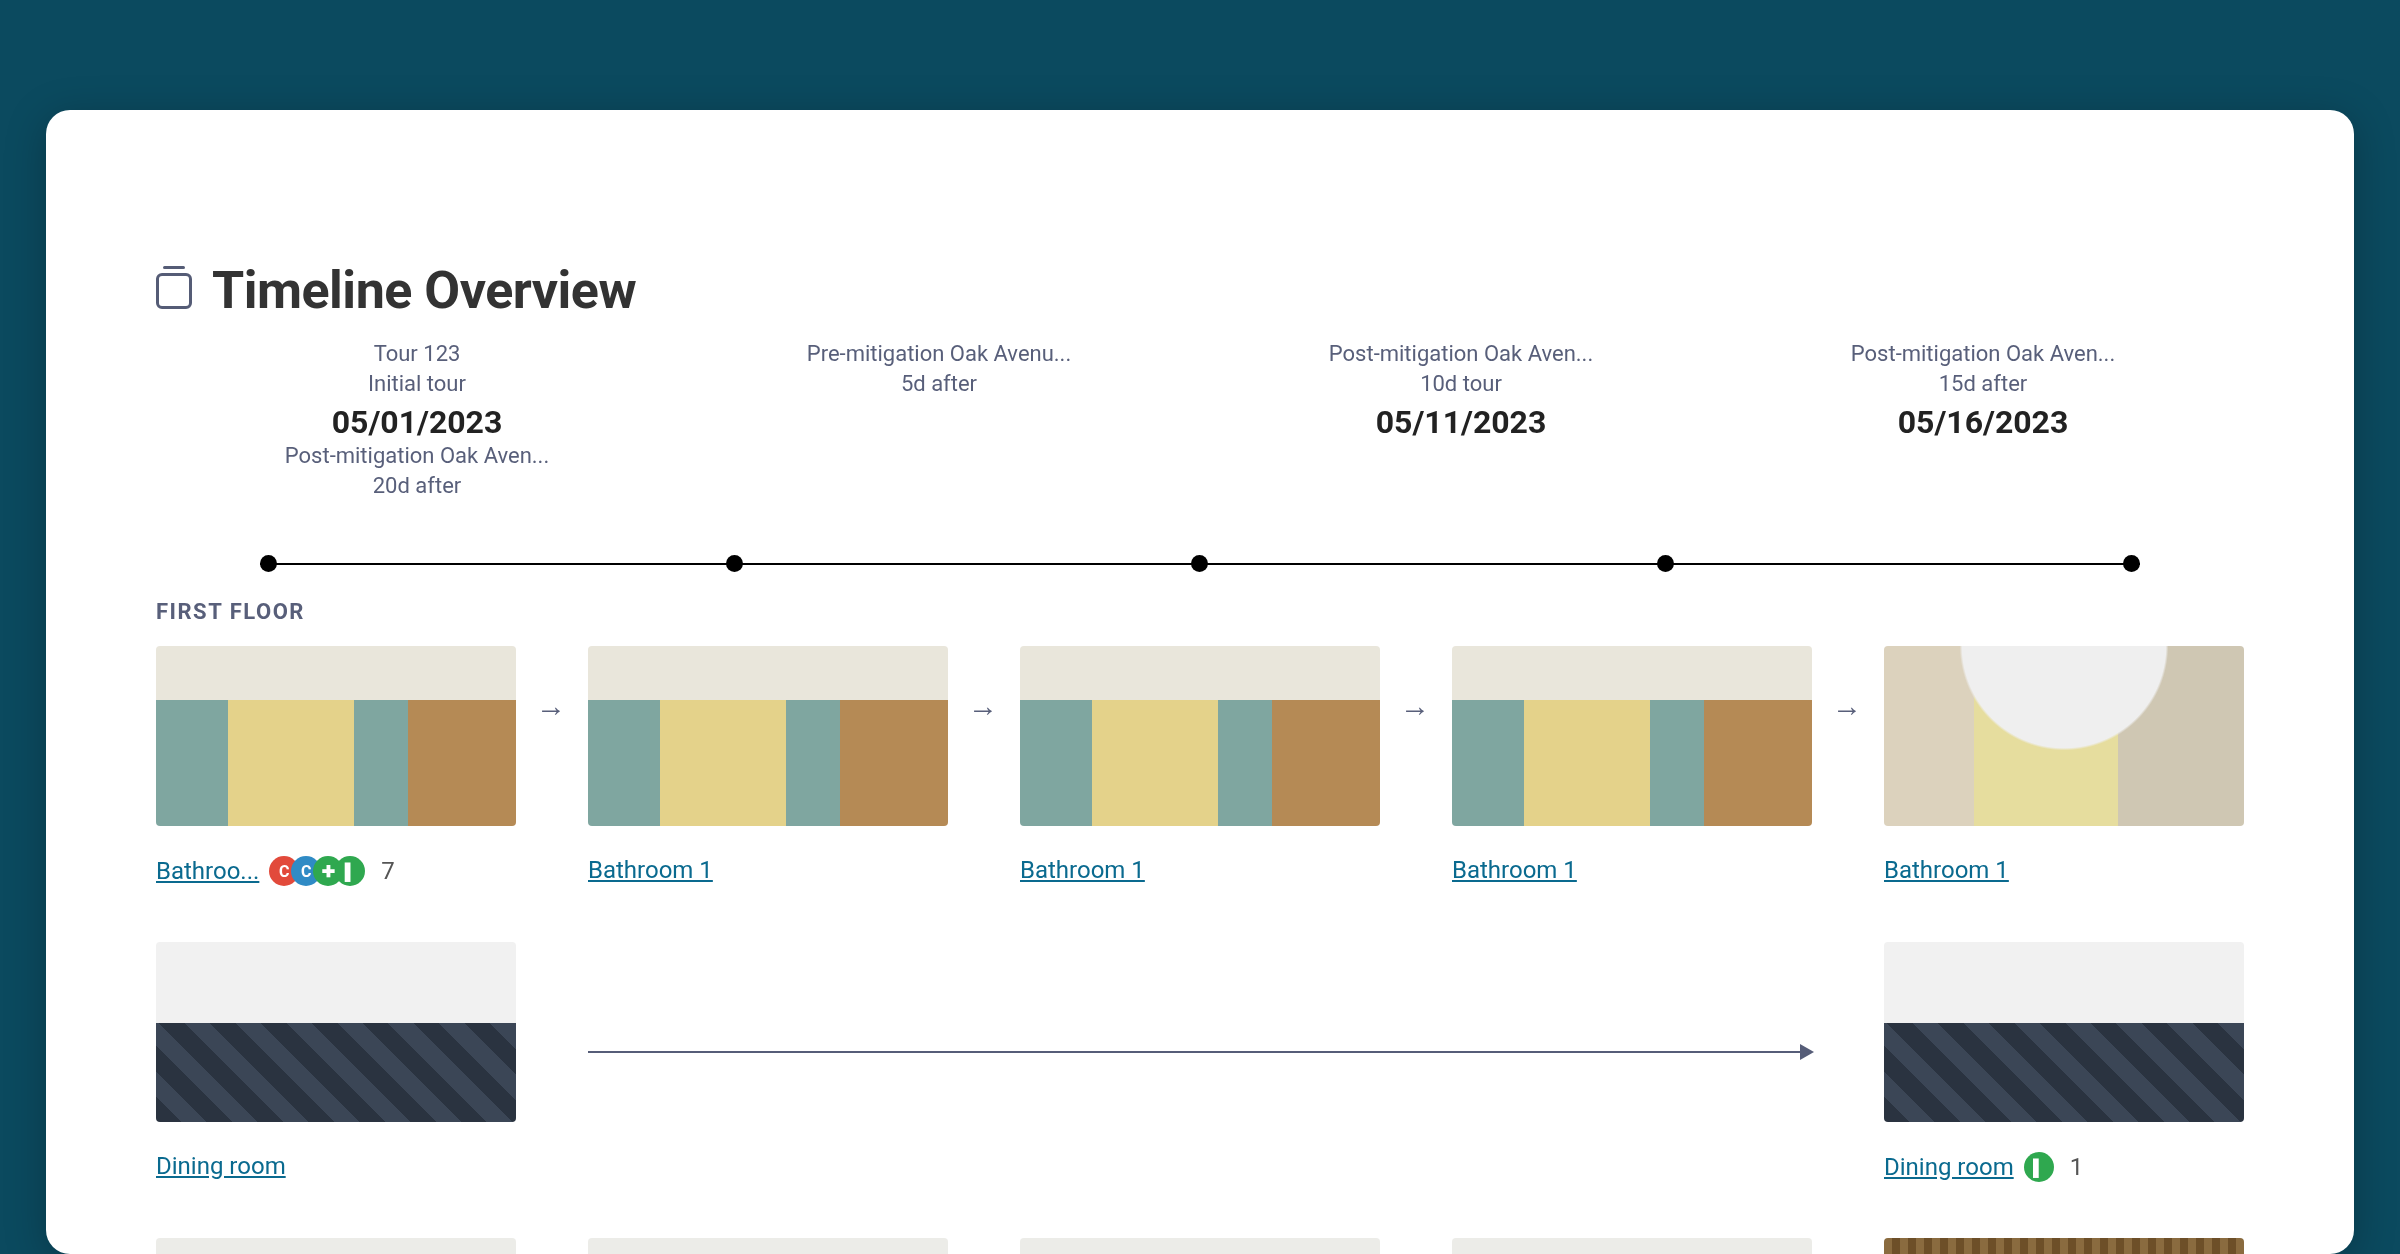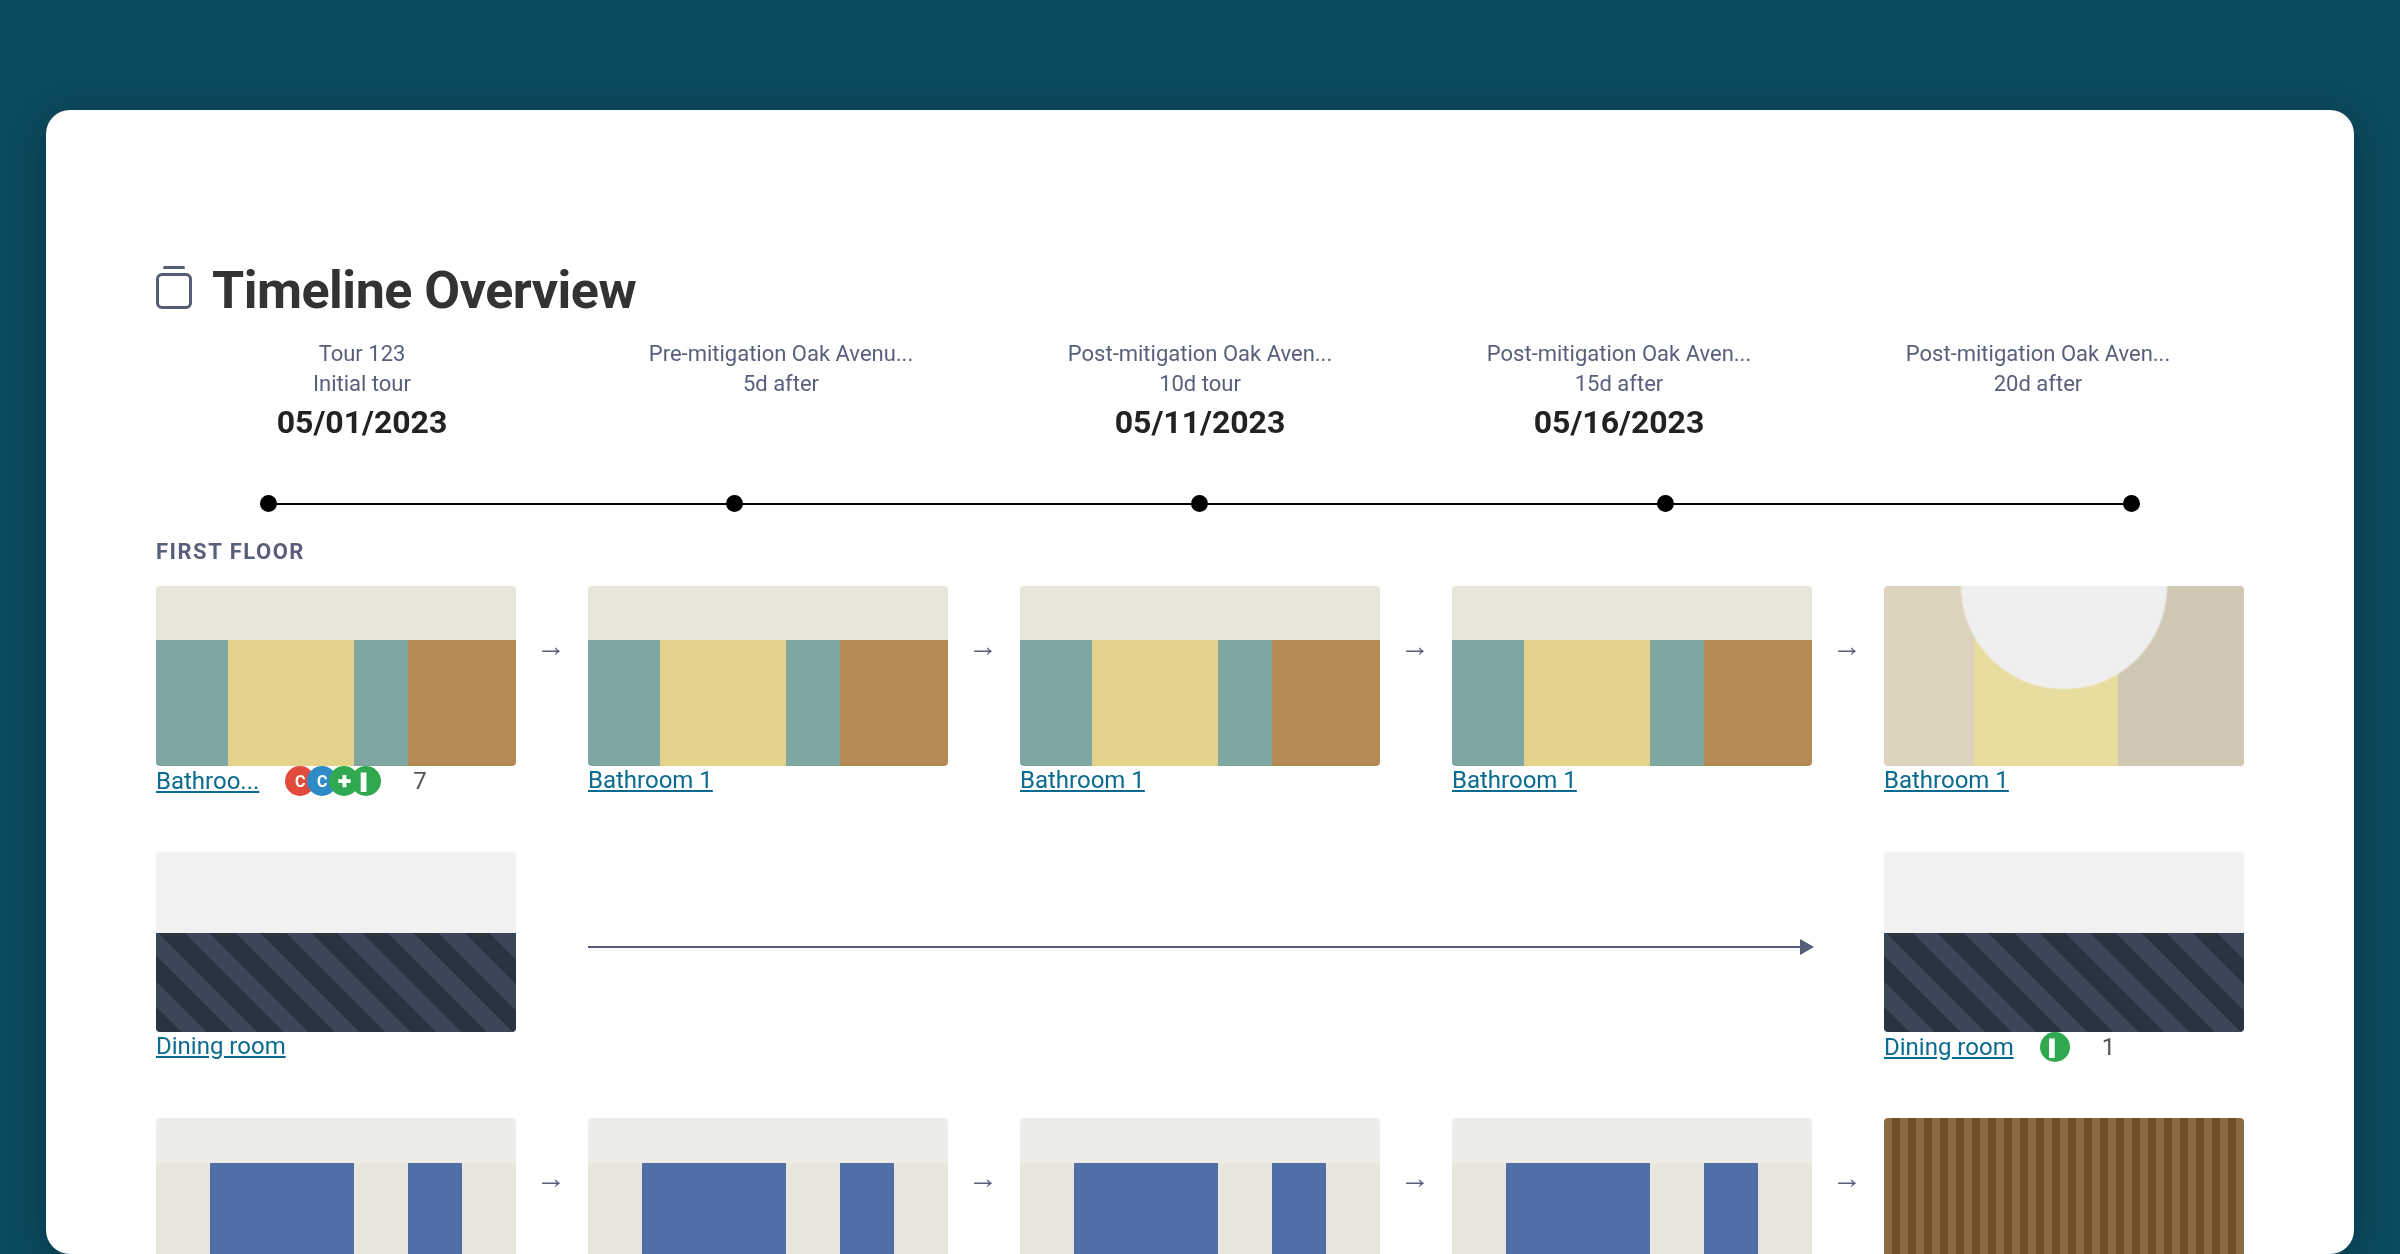--- a/index.html
+++ b/index.html
@@ -45,22 +45,22 @@
     position: absolute;
     top: -10px; left: 4px; right: 4px;
     height: 3px;
     background: #555c76;
     border-radius: 2px;
   }
 
   
   .timeline-header {
     display: grid;
-    grid-template-columns: repeat(5, 1fr);
-    gap: 7px;
+    grid-template-columns: repeat(4, 1fr);
+    gap: 0;
     position: relative;
     margin-bottom: 50px;
   }
   .timeline-col {
     text-align: center;
   }
   .timeline-col .tl-name {
     color: #585f7a;
     font-size: 22px;
     line-height: 1.35;
@@ -132,24 +132,24 @@
   }
   .arrow-between {
     position: absolute;
     right: -50px;
     top: 42px;
     color: #585f7a;
     font-size: 30px;
     pointer-events: none;
   }
   .caption {
-    margin-top: 0;
+    margin-top: 30px;
     display: flex;
     align-items: center;
-    gap: 26px;
+    gap: 10px;
     font-size: 24px;
   }
   .caption a {
     color: #0a6a8f;
     text-decoration: underline;
   }
   .badges {
     display: flex;
     align-items: center;
   }

